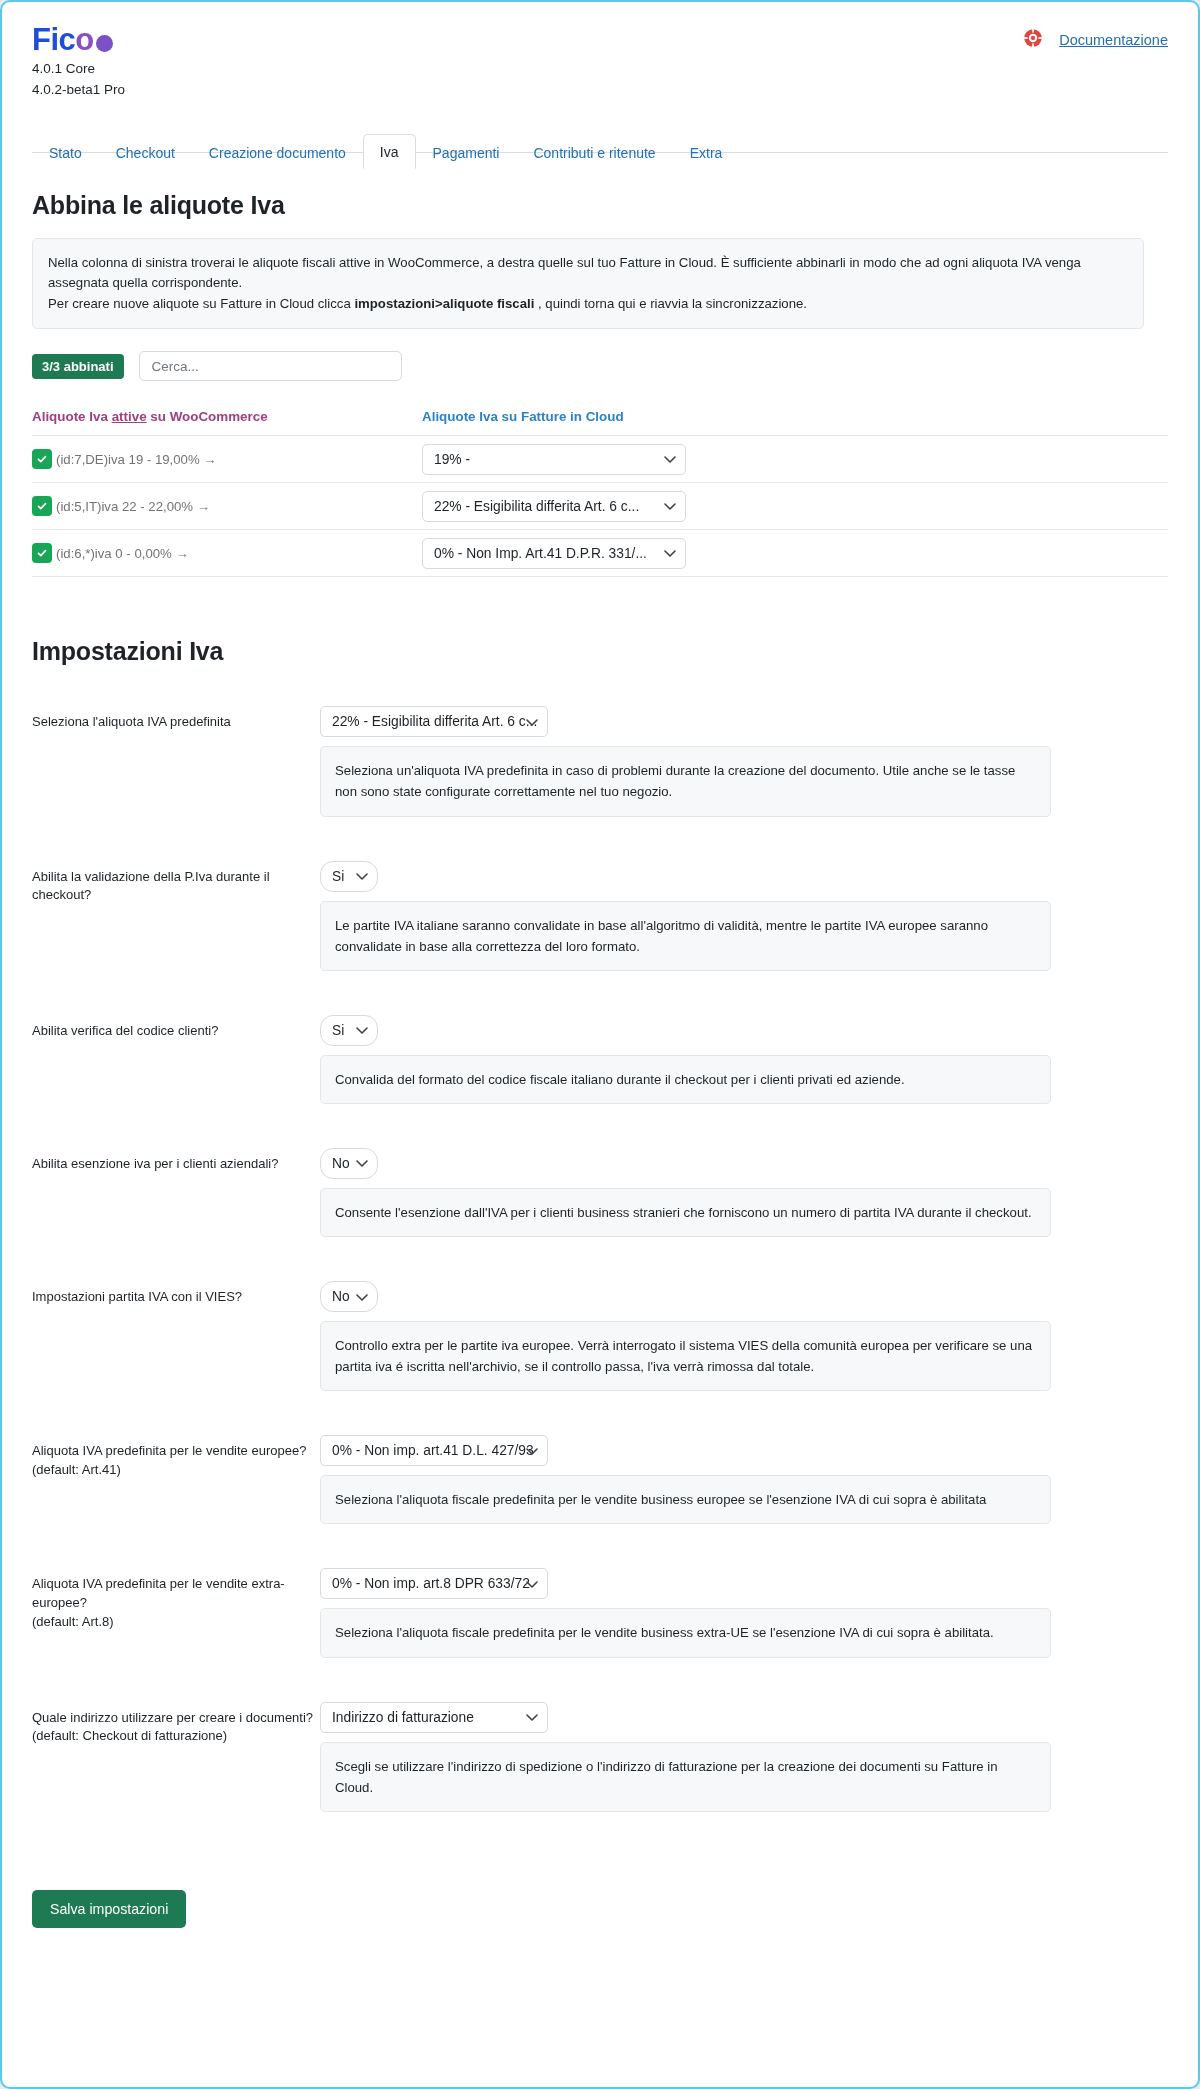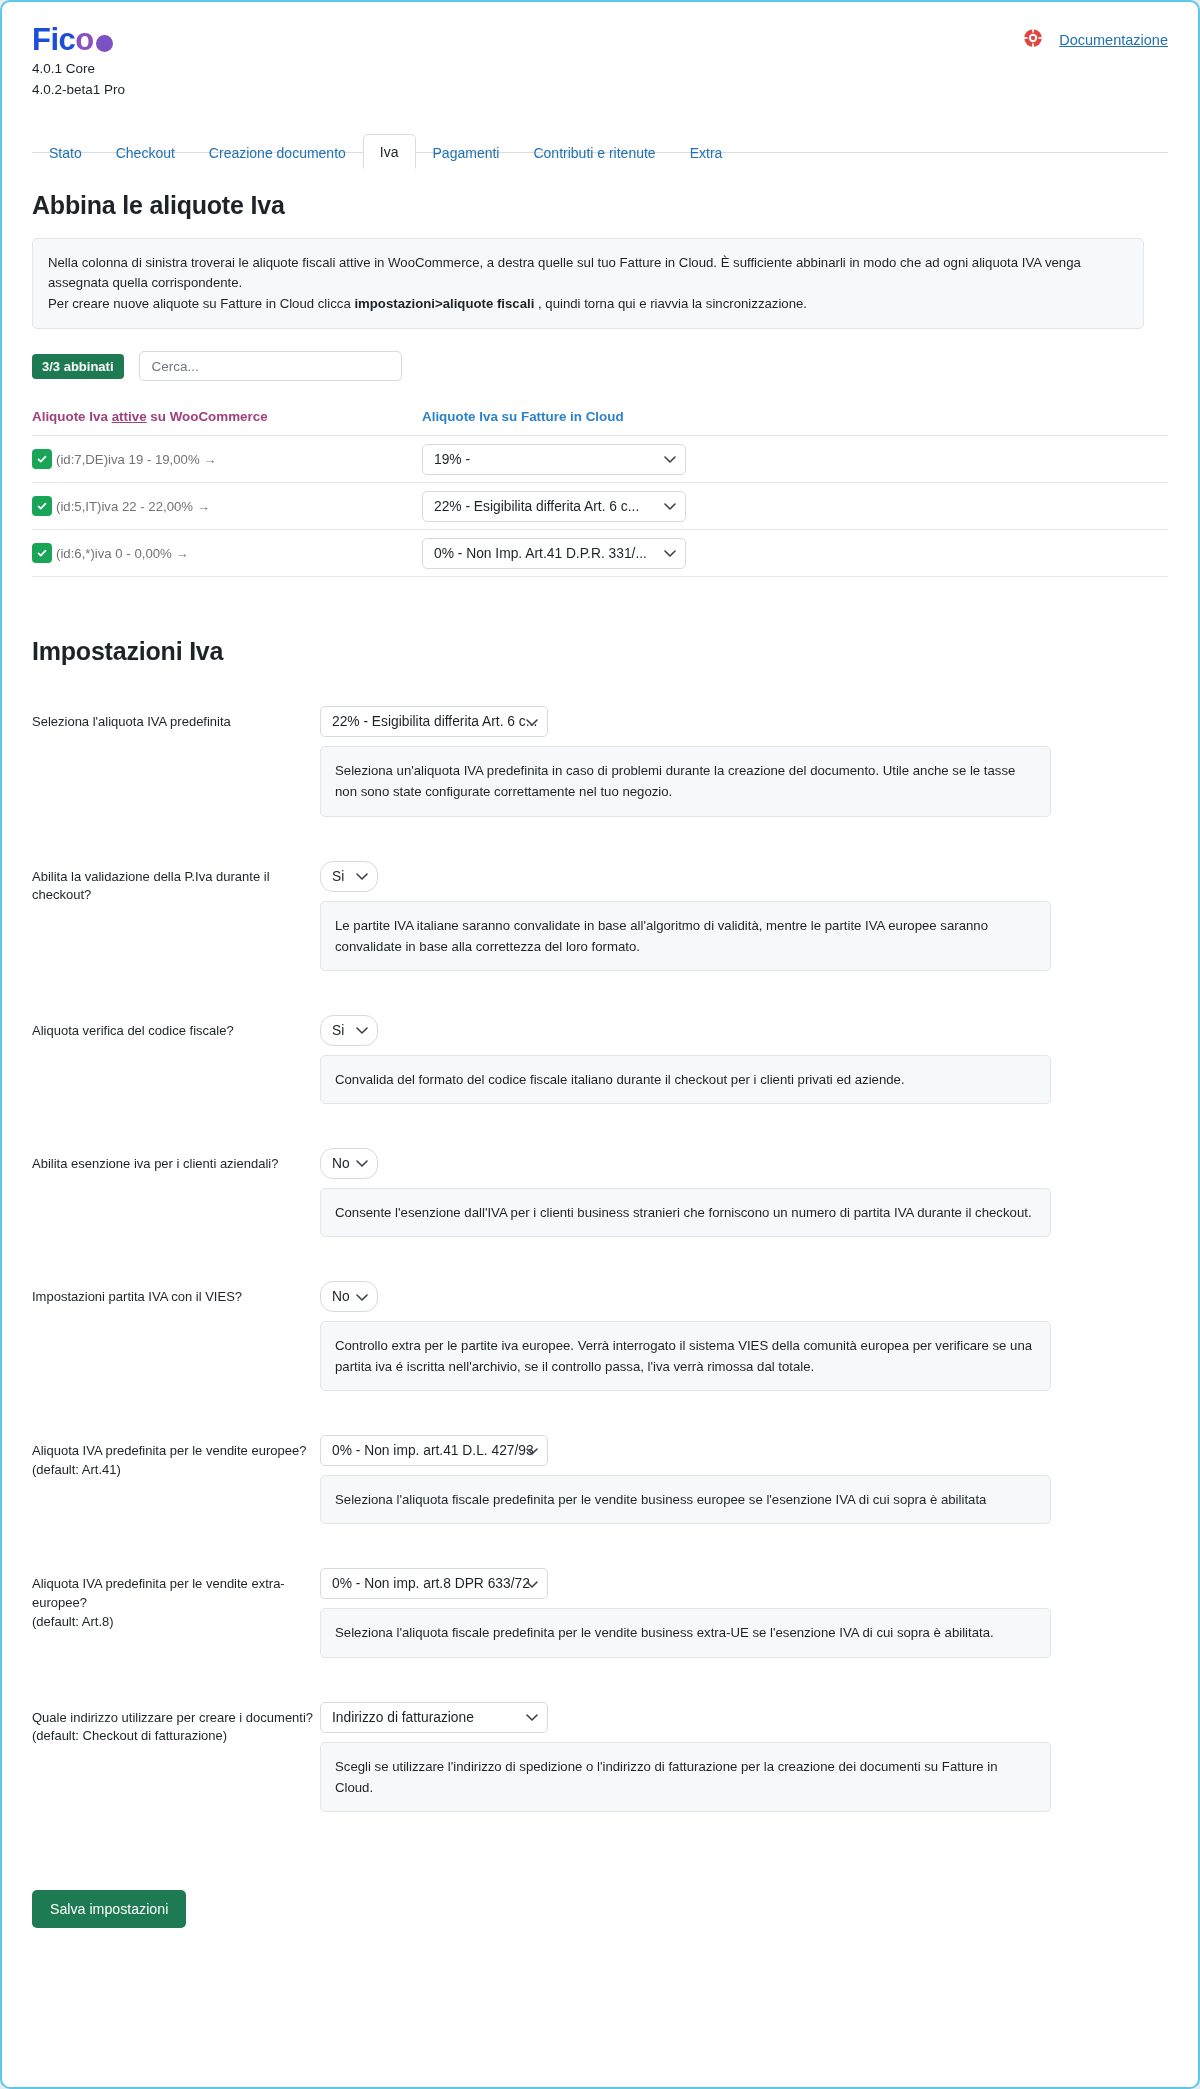--- a/index.html
+++ b/index.html
@@ -400,21 +400,21 @@
           <div class="label"><span>Abilita la validazione della P.Iva durante il checkout?</span></div>
           <div class="field"><div class="sel w-sm">
               <span>Si</span>
               <span class="chev"><svg width="12" height="8" viewBox="0 0 12 8">
                   <path d="M1 1.5 L6 6.5 L11 1.5" fill="none" stroke="#3c434a" stroke-width="1.6" stroke-linecap="round" stroke-linejoin="round"></path>
                 </svg></span>
             </div><div class="desc">Le partite IVA italiane saranno convalidate in base all'algoritmo di validità, mentre le partite IVA europee saranno convalidate in base alla correttezza del loro formato.</div></div>
         </div>
         <div class="spacer-lg"></div>
         <div class="setting">
-          <div class="label"><span>Aliquota verifica del codice fiscale?</span></div>
+          <div class="label"><span>Abilita verifica del codice clienti?</span></div>
           <div class="field"><div class="sel w-sm">
               <span>Si</span>
               <span class="chev"><svg width="12" height="8" viewBox="0 0 12 8">
                   <path d="M1 1.5 L6 6.5 L11 1.5" fill="none" stroke="#3c434a" stroke-width="1.6" stroke-linecap="round" stroke-linejoin="round"></path>
                 </svg></span>
             </div><div class="desc">Convalida del formato del codice fiscale italiano durante il checkout per i clienti privati ed aziende.</div></div>
         </div>
         <div class="spacer-lg"></div>
         <div class="setting">
           <div class="label"><span>Abilita esenzione iva per i clienti aziendali?</span></div>

